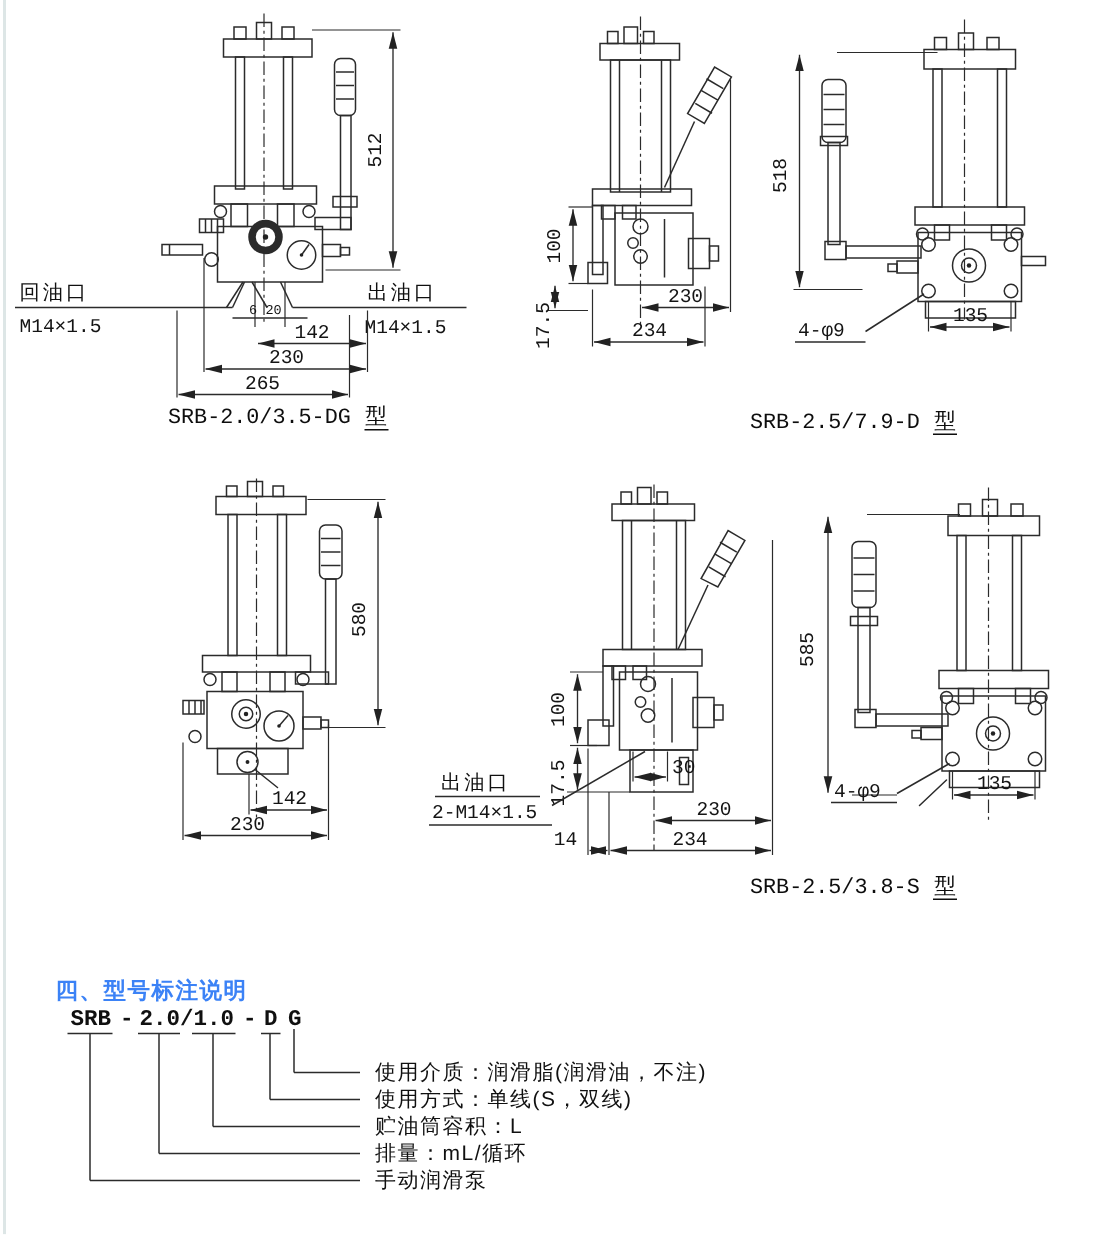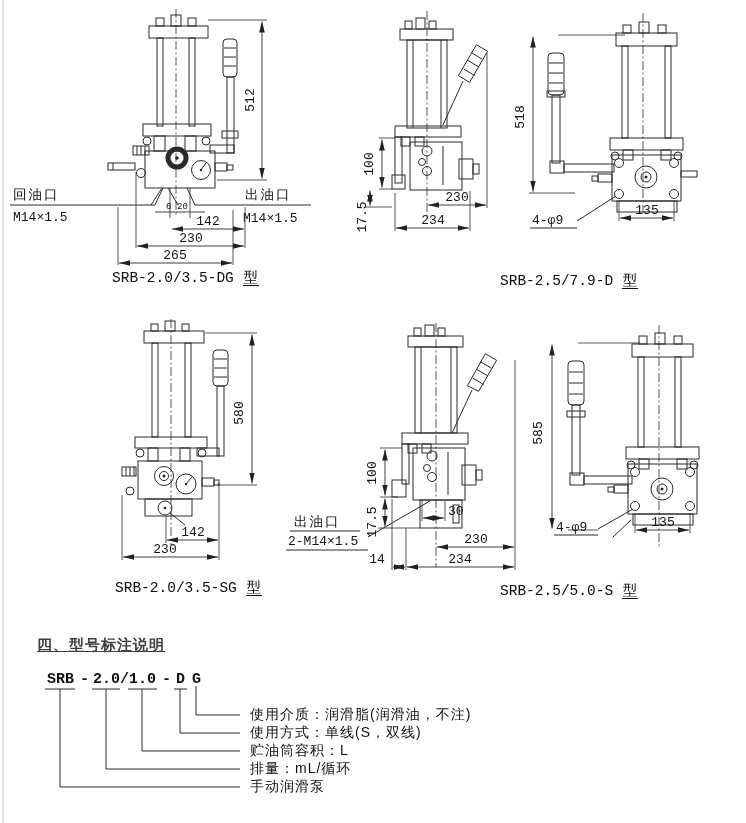--- a/index.html
+++ b/index.html
@@ -12,21 +12,21 @@
   .thk{stroke-width:5;}
   .fill{fill:#222;stroke:none;}
   .dimline{stroke-width:.9;}
   .ext{stroke-width:.8;}
   .dim-text{font-family:"Liberation Mono","DejaVu Sans Mono",monospace;font-size:13px;fill:#141414;stroke:none;}
   .dim-sm{font-family:"Liberation Mono","DejaVu Sans Mono",monospace;font-size:9px;fill:#141414;stroke:none;}
   .cjk{font-family:"Liberation Sans","DejaVu Sans",sans-serif;font-size:13.5px;fill:#101010;stroke:none;letter-spacing:2px;}
   .caption{position:absolute;width:176px;text-align:left;font-family:"Liberation Mono","DejaVu Sans Mono",monospace;
            font-size:14.5px;color:#0d0d0d;white-space:nowrap;}
   .caption .suffix{border-bottom:1.5px solid #0d0d0d;padding:0 1px;font-family:"Liberation Sans","DejaVu Sans",sans-serif;}
-  .heading{position:absolute;left:37px;top:636px;font-size:15px;font-weight:bold;color:#404040;letter-spacing:1px;text-decoration:underline;}
+  .heading{position:absolute;left:37px;top:651px;font-size:15px;font-weight:bold;color:#3b82f6;letter-spacing:1px;}
   .model-text{font-family:"Liberation Mono","DejaVu Sans Mono",monospace;font-size:15px;font-weight:bold;fill:#101010;stroke:none;}
   .legend-cjk{font-family:"Liberation Sans","DejaVu Sans",sans-serif;font-size:14px;fill:#101010;stroke:none;letter-spacing:1px;}
 </style>
 </head>
 <body>
 
 <div class="page">
   <div class="edge-line"></div>
 
   <svg style="left:5px;top:5px;" width="310" height="262" viewBox="0 0 310 262">
@@ -282,24 +282,20 @@
       <line class="ext" x1="61" y1="201" x2="61" y2="228"></line>
         <line class="ext" x1="114" y1="168" x2="114" y2="245"></line>
       <line class="dimline" x1="62" y1="225" x2="113" y2="225" marker-start="url(#ar4)" marker-end="url(#ar4)"></line>
       <text class="dim-text" x="88" y="221" text-anchor="middle">142</text>
 
       <line class="ext" x1="17" y1="180" x2="17" y2="245"></line>
       <line class="dimline" x1="18" y1="242" x2="113" y2="242" marker-start="url(#ar4)" marker-end="url(#ar4)"></line>
       <text class="dim-text" x="60" y="238" text-anchor="middle">230</text>
     </g>
   </svg>
-  <div class="caption" style="left:115px;top:578px;">
-    <span>SRB-2.0/3.5-SG</span>
-    <span class="suffix">型</span>
-  </div>
 
   <svg style="left:280px;top:315px;" width="250" height="266" viewBox="0 0 250 266">
     <defs>
       <marker id="ar5" viewBox="0 0 10 6" refX="10" refY="3" markerWidth="11" markerHeight="7" orient="auto-start-reverse" markerUnits="userSpaceOnUse">
         <path d="M10,3 L0,0.4 L0,5.6 Z" class="fill"></path>
       </marker>
     </defs>
     <g>
       <line class="cl" x1="156" y1="8" x2="156" y2="252"></line>
       <rect x="134" y="13" width="7" height="8"></rect>
@@ -413,21 +409,21 @@
       <text class="dim-text" x="28" y="216">4-φ9</text>
       <line x1="26" y1="220" x2="70" y2="220"></line>
 
       <line class="ext" x1="107" y1="199" x2="107" y2="218"></line>
         <line class="ext" x1="162" y1="199" x2="162" y2="218"></line>
       <line class="dimline" x1="108" y1="215" x2="161" y2="215" marker-start="url(#ar6)" marker-end="url(#ar6)"></line>
       <text class="dim-text" x="135" y="211" text-anchor="middle">135</text>
     </g>
   </svg>
   <div class="caption" style="left:500px;top:581px;">
-    <span>SRB-2.5/5.0-S</span>
+    <span>SRB-2.5/3.8-S</span>
     <span class="suffix">型</span>
   </div>
 
   <div class="heading">四、型号标注说明</div>
 
   <svg style="left:40px;top:666px;" width="700" height="140" viewBox="0 0 700 140">
     <g>
       <text class="model-text" x="7" y="17">SRB</text>
       <text class="model-text" x="40" y="17">-</text>
       <text class="model-text" x="53" y="17">2.0/1.0</text>

